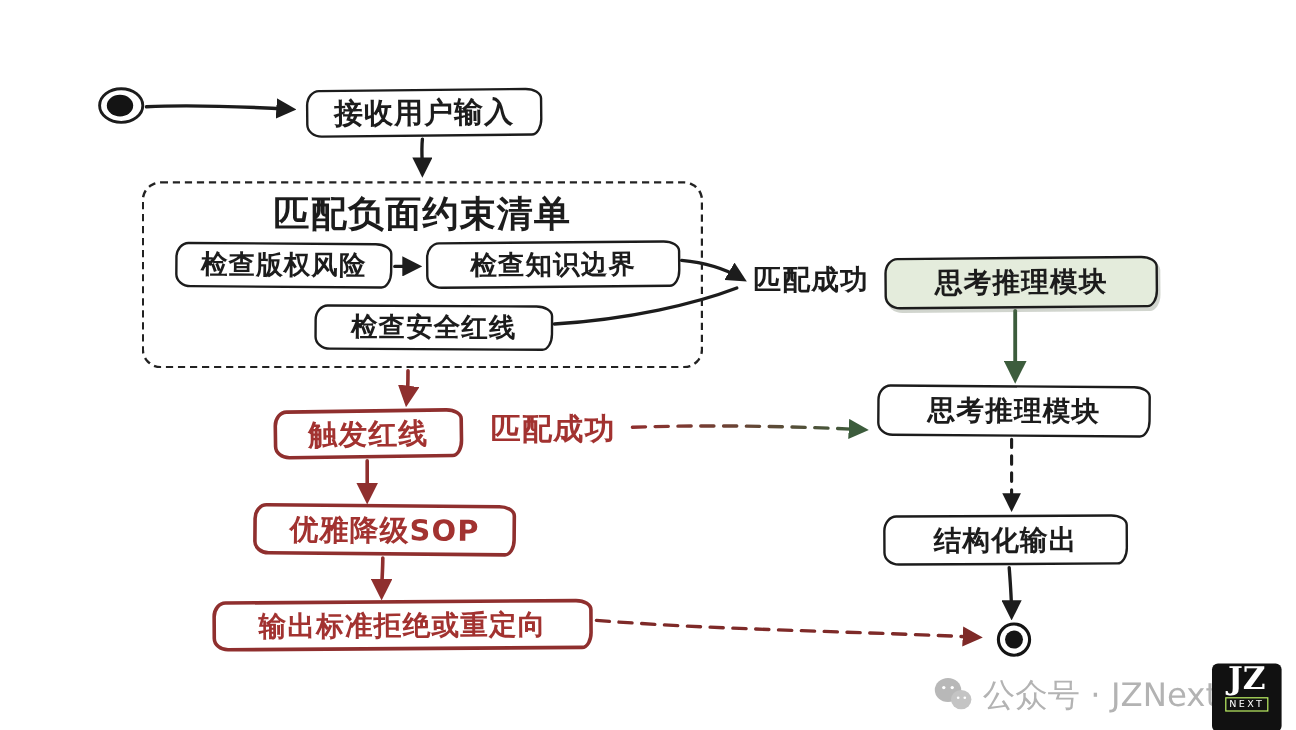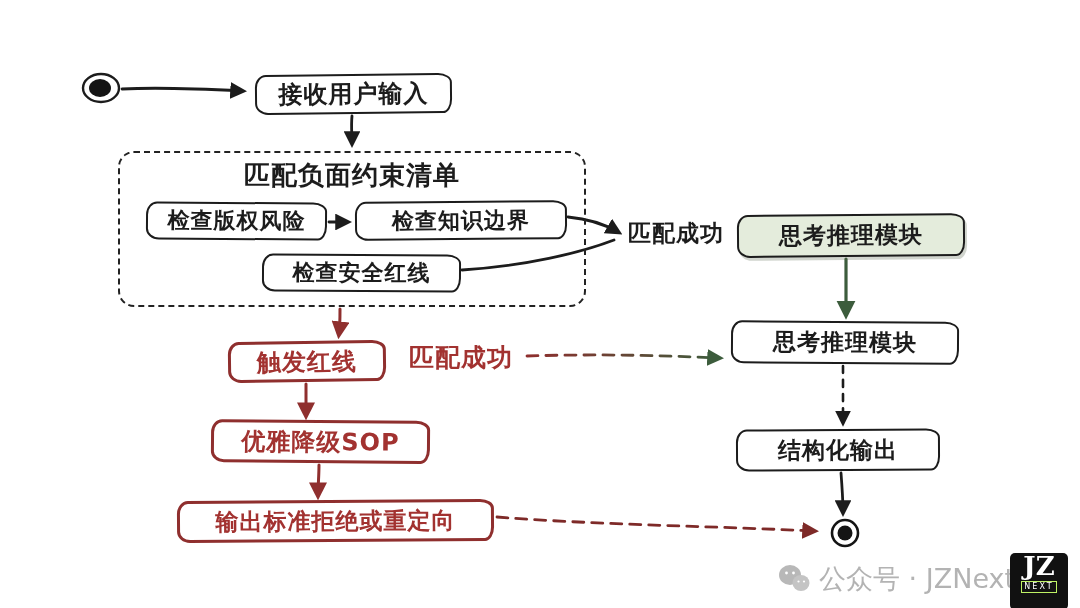--- a/index.html
+++ b/index.html
@@ -5,21 +5,21 @@
   html,body{margin:0;padding:0;background:#ffffff;}
   .canvas{position:relative;width:1080px;height:608px;background:#ffffff;overflow:hidden;
           font-family:"DejaVu Sans","Liberation Sans",sans-serif;margin-top:12px;}
   .arrows{position:absolute;left:0;top:0;width:1080px;height:608px;}
   .node{position:absolute;box-sizing:border-box;display:flex;align-items:center;justify-content:center;
         background:#ffffff;border:2.6px solid #1c1c1c;color:#1c1c1c;font-weight:700;font-size:23px;
         letter-spacing:1px;border-radius:11px 14px 9px 13px / 13px 9px 14px 11px;}
   .node.red{border-color:#8f2f2e;color:#a23230;border-width:3px;}
   .node.greenfill{background:#e4ecdc;box-shadow:2px 3px 0 rgba(90,105,80,.28);}
   .group{position:absolute;box-sizing:border-box;border:2.3px dashed #222222;border-radius:16px;}
-  .group-title{position:absolute;width:100%;text-align:center;top:5px;font-weight:700;font-size:26px;
+  .group-title{position:absolute;width:100%;text-align:center;top:5px;font-weight:700;font-size:30px;
                color:#1c1c1c;letter-spacing:1px;}
   .glabel{position:absolute;font-weight:700;color:#1c1c1c;letter-spacing:1px;}
   .rlabel{position:absolute;font-weight:700;color:#a23230;letter-spacing:1px;}
   .wm{position:absolute;display:flex;align-items:center;gap:9px;color:#b3b3b3;font-size:27px;}
   .logo{position:absolute;background:#111111;color:#ffffff;border-radius:5px;display:flex;
         flex-direction:column;align-items:center;}
   .logo .jz{font-family:"DejaVu Serif","Liberation Serif",serif;font-weight:700;font-size:26px;line-height:26px;}
   .logo .next{font-size:8px;letter-spacing:2px;border:1px solid #bef264;padding:0 2px;margin-top:2px;line-height:10px;}
 </style>
 </head>

